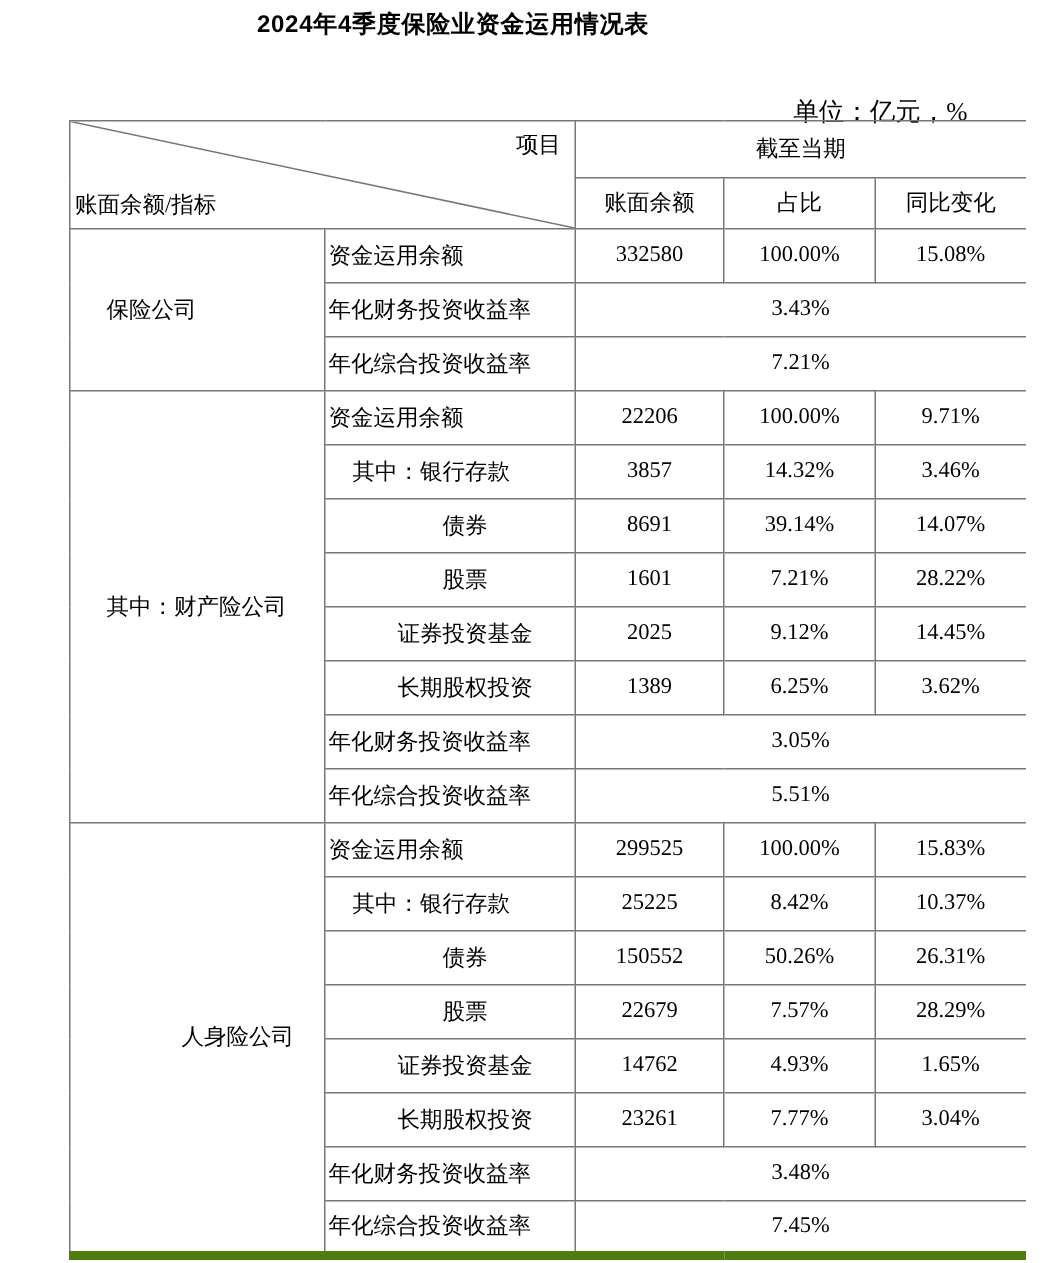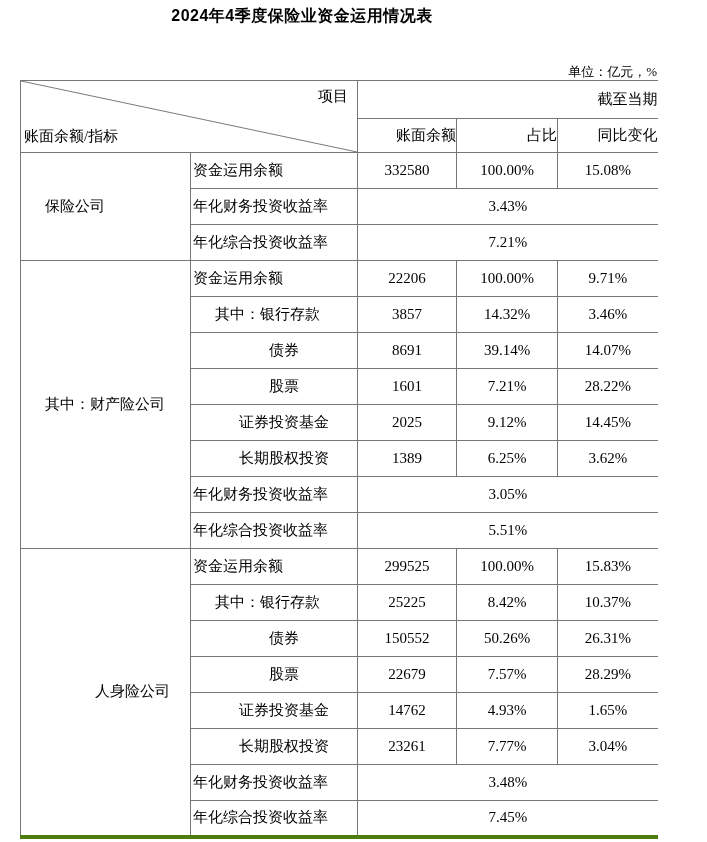--- a/index.html
+++ b/index.html
@@ -7,46 +7,46 @@
     width:707px; height:842px; background:#ffffff; position:relative;
     font-family:"Liberation Serif","DejaVu Serif",serif; color:#000;
     overflow:hidden;
   }
   .title {
     position:absolute; top:6px; left:12px; width:580px; text-align:center;
     font-family:"Liberation Sans","DejaVu Sans",sans-serif;
     font-weight:bold; font-size:16px; letter-spacing:0.5px;
   }
   .unit {
-    position:absolute; top:63px; right:50px; font-size:13px;
+    position:absolute; top:63px; right:62px; font-size:17px;
   }
   table.main {
-    position:absolute; left:20px; top:80px; width:637px;
+    position:absolute; left:46px; top:80px; width:637px;
     border-collapse:collapse; table-layout:fixed;
     border-top:1px solid #777; border-left:1px solid #777;
-    border-bottom:4px solid #4d7c0f; border-right:none;
+    border-bottom:6px solid #4d7c0f; border-right:none;
   }
   th, td {
     border:1px solid #777; font-weight:normal; font-size:15px;
     padding:0; vertical-align:middle; overflow:hidden; white-space:nowrap;
   }
   .no-right { border-right:none !important; }
   tr.hr1 { height:38px; }
   tr.hr2 { height:34px; }
   tbody tr { height:36px; }
   .corner { position:relative; }
   .corner svg { position:absolute; left:0; top:0; width:100%; height:100%; display:block; }
   .corner .top { position:absolute; top:6px; right:9px; }
   .corner .bot { position:absolute; bottom:6px; left:3px; }
-  .colhead { text-align:right; }
+  .colhead { text-align:center; }
   .sec { text-align:left;margin-left:33px; }
   .sec-l0 { padding-left:24px; }
   .sec-l1 { padding-left:74px; }
   .lab-l0 { text-align:left; padding-left:2px; }
-  .lab-l1 { text-align:left; padding-left:24px; }
+  .lab-l1 { text-align:left; padding-left:18px; }
   .lab-l2 { text-align:center; padding-left:20px; }
   .val { text-align:center; }
 </style>
 </head>
 <body>
 
 <div class="title">2024年4季度保险业资金运用情况表</div>
 <div class="unit">单位：亿元，%</div>
 
 <table class="main">

